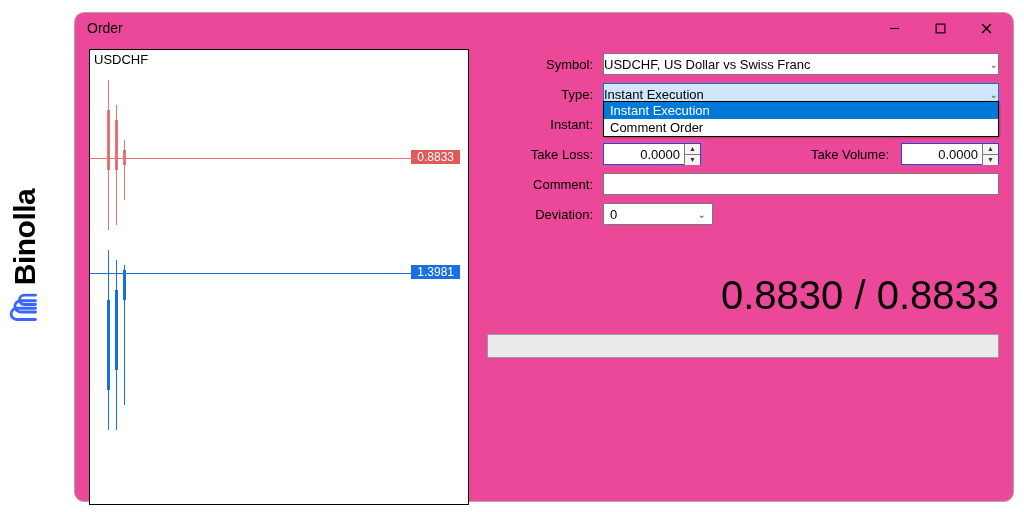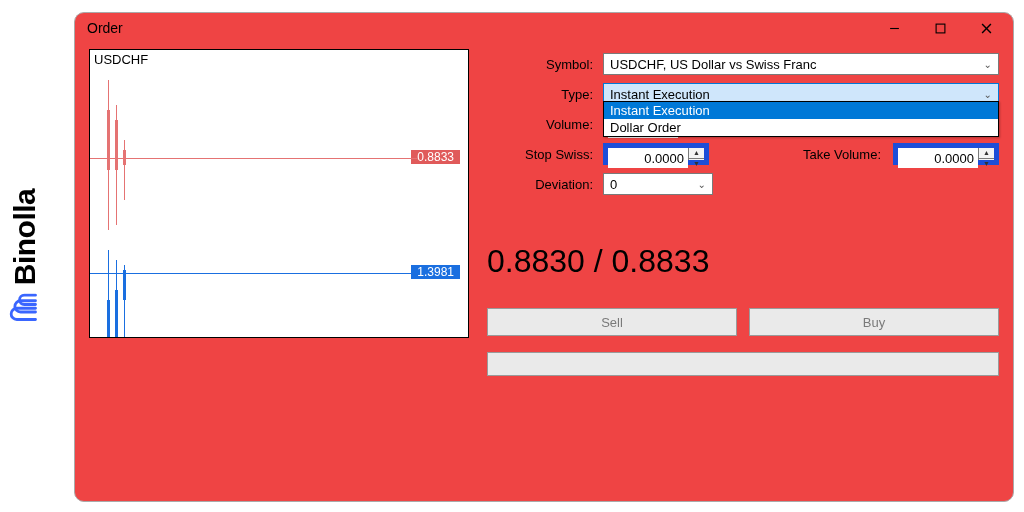--- a/index.html
+++ b/index.html
@@ -41,21 +41,21 @@
 
   
   .window {
     position: absolute;
     left: 74px;
     top: 12px;
     width: 940px;
     height: 490px;
     border: 1px solid #aaa;
     border-radius: 10px;
-    background: #ef4444;
+    background: #ec4899;
     display: flex;
     flex-direction: column;
   }
   .titlebar {
     height: 30px;
     display: flex;
     align-items: center;
     padding: 0 4px 0 12px;
     font-size: 14px;
   }
@@ -81,21 +81,21 @@
 
   
   .chart-panel {
     width: 380px;
     display: flex;
     flex-direction: column;
   }
   .chart-box {
     border: 1px solid #000;
     background: #fff;
-    height: 289px;
+    height: 456px;
     position: relative;
     overflow: hidden;
   }
   .chart-symbol {
     position: absolute;
     top: 2px; left: 4px;
     font-size: 13px;
   }
   .chart-date {
     font-size: 13px;
@@ -139,21 +139,21 @@
     text-align: right;
     padding-right: 4px;
   }
   .select {
     flex: 1;
     height: 22px;
     border: 1px solid #7a7a7a;
     background: #fff;
     display: flex;
     align-items: center;
-    padding: 0 6px;
+    padding: 0 0;
     position: relative;
   }
   .select .caret, .combo .caret {
     margin-left: auto;
     font-size: 10px;
     color: #555;
   }
   .select.highlight {
     background: #cfe6fb;
     border: 1px solid #0078d7;
@@ -184,23 +184,24 @@
     font-size: 13px;
   }
   .dropdown .opt.selected {
     background: #0078d7;
     color: #fff;
   }
 
   
   .spin {
     display: inline-flex;
-    border: 5px solid #1d4ed8;
+    border: 1px solid #1d4ed8;
     background: #fff;
     height: 22px;
+    align-items: center;
   }
   .spin input {
     border: none;
     outline: none;
     text-align: right;
     padding: 0 4px;
     font-size: 13px;
     height: 20px;
   }
   .spin .arrows {
@@ -219,24 +220,23 @@
 
   .textfield {
     flex: 1;
     height: 22px;
     border: 1px solid #7a7a7a;
     background: #fff;
     padding: 0 4px;
   }
 
   .prices {
-    font-size: 32px;
-    text-align: left;
+    font-size: 40px;
+    text-align: right;
     margin-top: 40px;
-    margin-bottom: 14px;
   }
 
   .btnrow {
     display: flex;
     gap: 12px;
     margin-top: 6px;
   }
   .bigbtn {
     flex: 1;
     height: 28px;
@@ -333,66 +333,66 @@
       <div class="row">
         <span class="lbl">Type:</span>
         <div class="select highlight">
           <span>Instant Execution</span>
           <span class="caret">⌄</span>
         </div>
       </div>
 
       <div class="dropdown">
         <div class="opt selected">Instant Execution</div>
-        <div class="opt">Dollar Order</div>
-      </div>
-
-      <div class="row">
-        <span class="lbl">Volume:</span>
+        <div class="opt">Comment Order</div>
+      </div>
+
+      <div class="row">
+        <span class="lbl">Instant:</span>
         <div class="spin">
           <input style="width: 70px;" value="0.00">
           <div class="arrows">
               <span>▲</span>
               <span>▼</span>
             </div>
         </div>
         <span style="padding-left:4px;">0 USD</span>
       </div>
 
       <div class="row">
-        <span class="lbl">Stop Swiss:</span>
+        <span class="lbl">Take Loss:</span>
         <div class="spin">
           <input style="width: 80px;" value="0.0000">
           <div class="arrows">
               <span>▲</span>
               <span>▼</span>
             </div>
         </div>
         <span style="flex:1"></span>
         <span style="padding-right:6px;">Take Volume:</span>
         <div class="spin">
           <input style="width: 80px;" value="0.0000">
           <div class="arrows">
               <span>▲</span>
               <span>▼</span>
             </div>
         </div>
       </div>
 
+      <div class="row">
+        <span class="lbl">Comment:</span>
+        <input class="textfield" value="" style="">
+      </div>
 
       <div class="row">
         <span class="lbl">Deviation:</span>
         <div class="combo">
           <span>0</span>
           <span class="caret">⌄</span>
         </div>
       </div>
 
       <div class="prices">0.8830 / 0.8833</div>
 
-      <div class="btnrow">
-        <div class="bigbtn">Sell</div>
-        <div class="bigbtn">Buy</div>
-      </div>
       <div class="widebar"></div>
     </div>
   </div>
 </div>
 
 </body></html>

